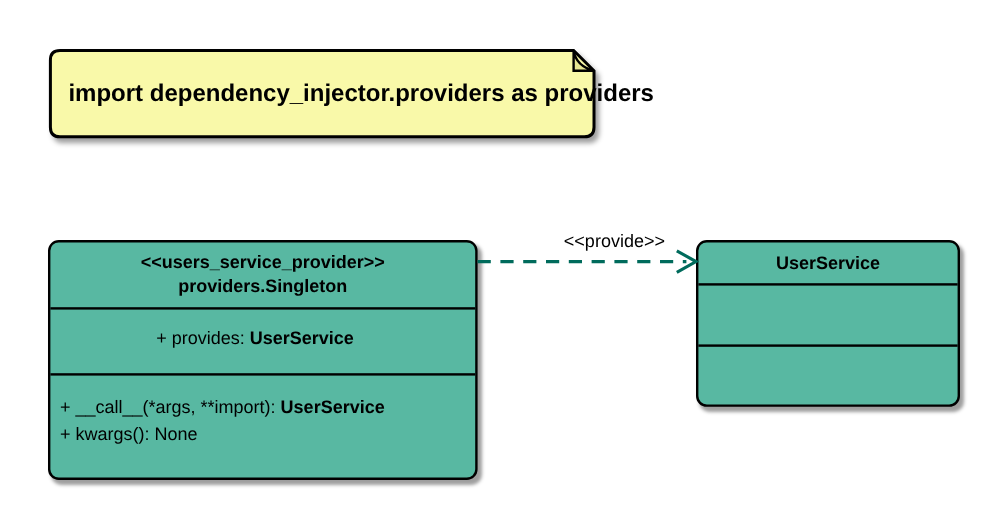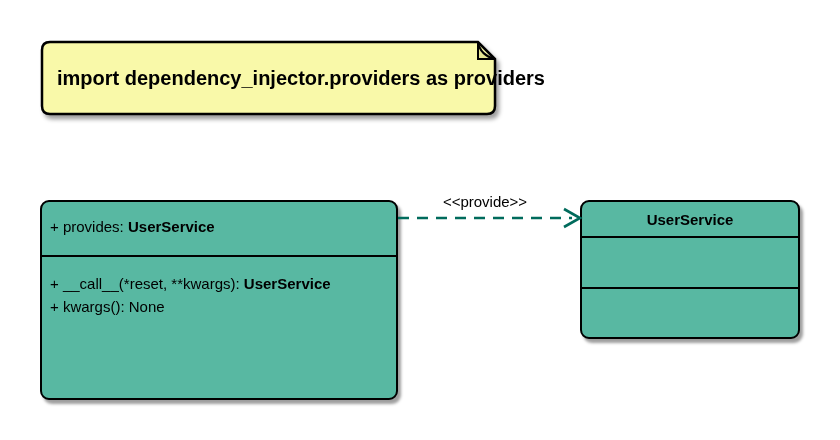--- a/index.html
+++ b/index.html
@@ -49,20 +49,21 @@
   .class-singleton .header {
     height: 56px;
     display: flex; flex-direction: column; justify-content: center; align-items: center;
     font-size: 15px; font-weight: bold; line-height: 20px; text-align: center;
   }
   .class-singleton .attrs {
     height: 55px;
     display: flex; align-items: center;
     padding: 0 21px 4px 8px;
     font-size: 15px;
+    justify-content: center;
   }
   .class-singleton .methods {
     height: 85px;
     padding: 15px 8px 0 8px;
     font-size: 15px; line-height: 23px;
   }
 
   .class-userservice { left: 580px; top: 200px; width: 220px; height: 139px; }
   .class-userservice .header {
     height: 36px;
@@ -73,43 +74,47 @@
   .class-userservice .empty-methods { height: 44px; }
 
   .bold-type { font-weight: bold; }
   .member-line { white-space: nowrap; }
 
   
   .dep-arrow-svg { position: absolute; left: 396px; top: 180px; }
   .dep-line { stroke: var(--arrow); stroke-width: 2.6; stroke-dasharray: 11 8; fill: none; }
   .dep-head { stroke: var(--arrow); stroke-width: 2.6; fill: none; }
   .arrow-label {
-    position: absolute; left: 420px; top: 193px; width: 130px;
+    position: absolute; left: 447px; top: 193px; width: 130px;
     text-align: center; font-size: 15px; white-space: nowrap;
   }
 </style>
 </head>
 <body>
 
 <div class="canvas">
 
   <div class="note">
     <svg width="458" height="78" viewBox="0 0 458 78">
       <path class="note-body" d="M 10 2 H 438 L 455 19 V 66 Q 455 74 447 74 H 10 Q 2 74 2 66 V 10 Q 2 2 10 2 Z"></path>
       <path class="note-fold" d="M 438 2 Q 440 15 455 19 L 438 19 Z"></path>
     </svg>
     <div class="note-text">import dependency_injector.providers as providers</div>
   </div>
 
   <div class="uml-class class-singleton">
+    <div class="compartment header">
+      <div>&lt;&lt;users_service_provider&gt;&gt;</div>
+      <div>providers.Singleton</div>
+    </div>
     <div class="compartment attrs">
       <div class="member-line"><span>+ provides: </span><span class="bold-type">UserService</span></div>
     </div>
     <div class="compartment methods">
-      <div class="member-line"><span>+ __call__(*reset, **kwargs): </span><span class="bold-type">UserService</span></div>
+      <div class="member-line"><span>+ __call__(*args, **import): </span><span class="bold-type">UserService</span></div>
       <div class="member-line">+ kwargs(): None</div>
     </div>
   </div>
 
   <div class="uml-class class-userservice">
     <div class="compartment header">
       <div>UserService</div>
     </div>
     <div class="compartment empty-attrs"></div>
     <div class="compartment empty-methods"></div>

